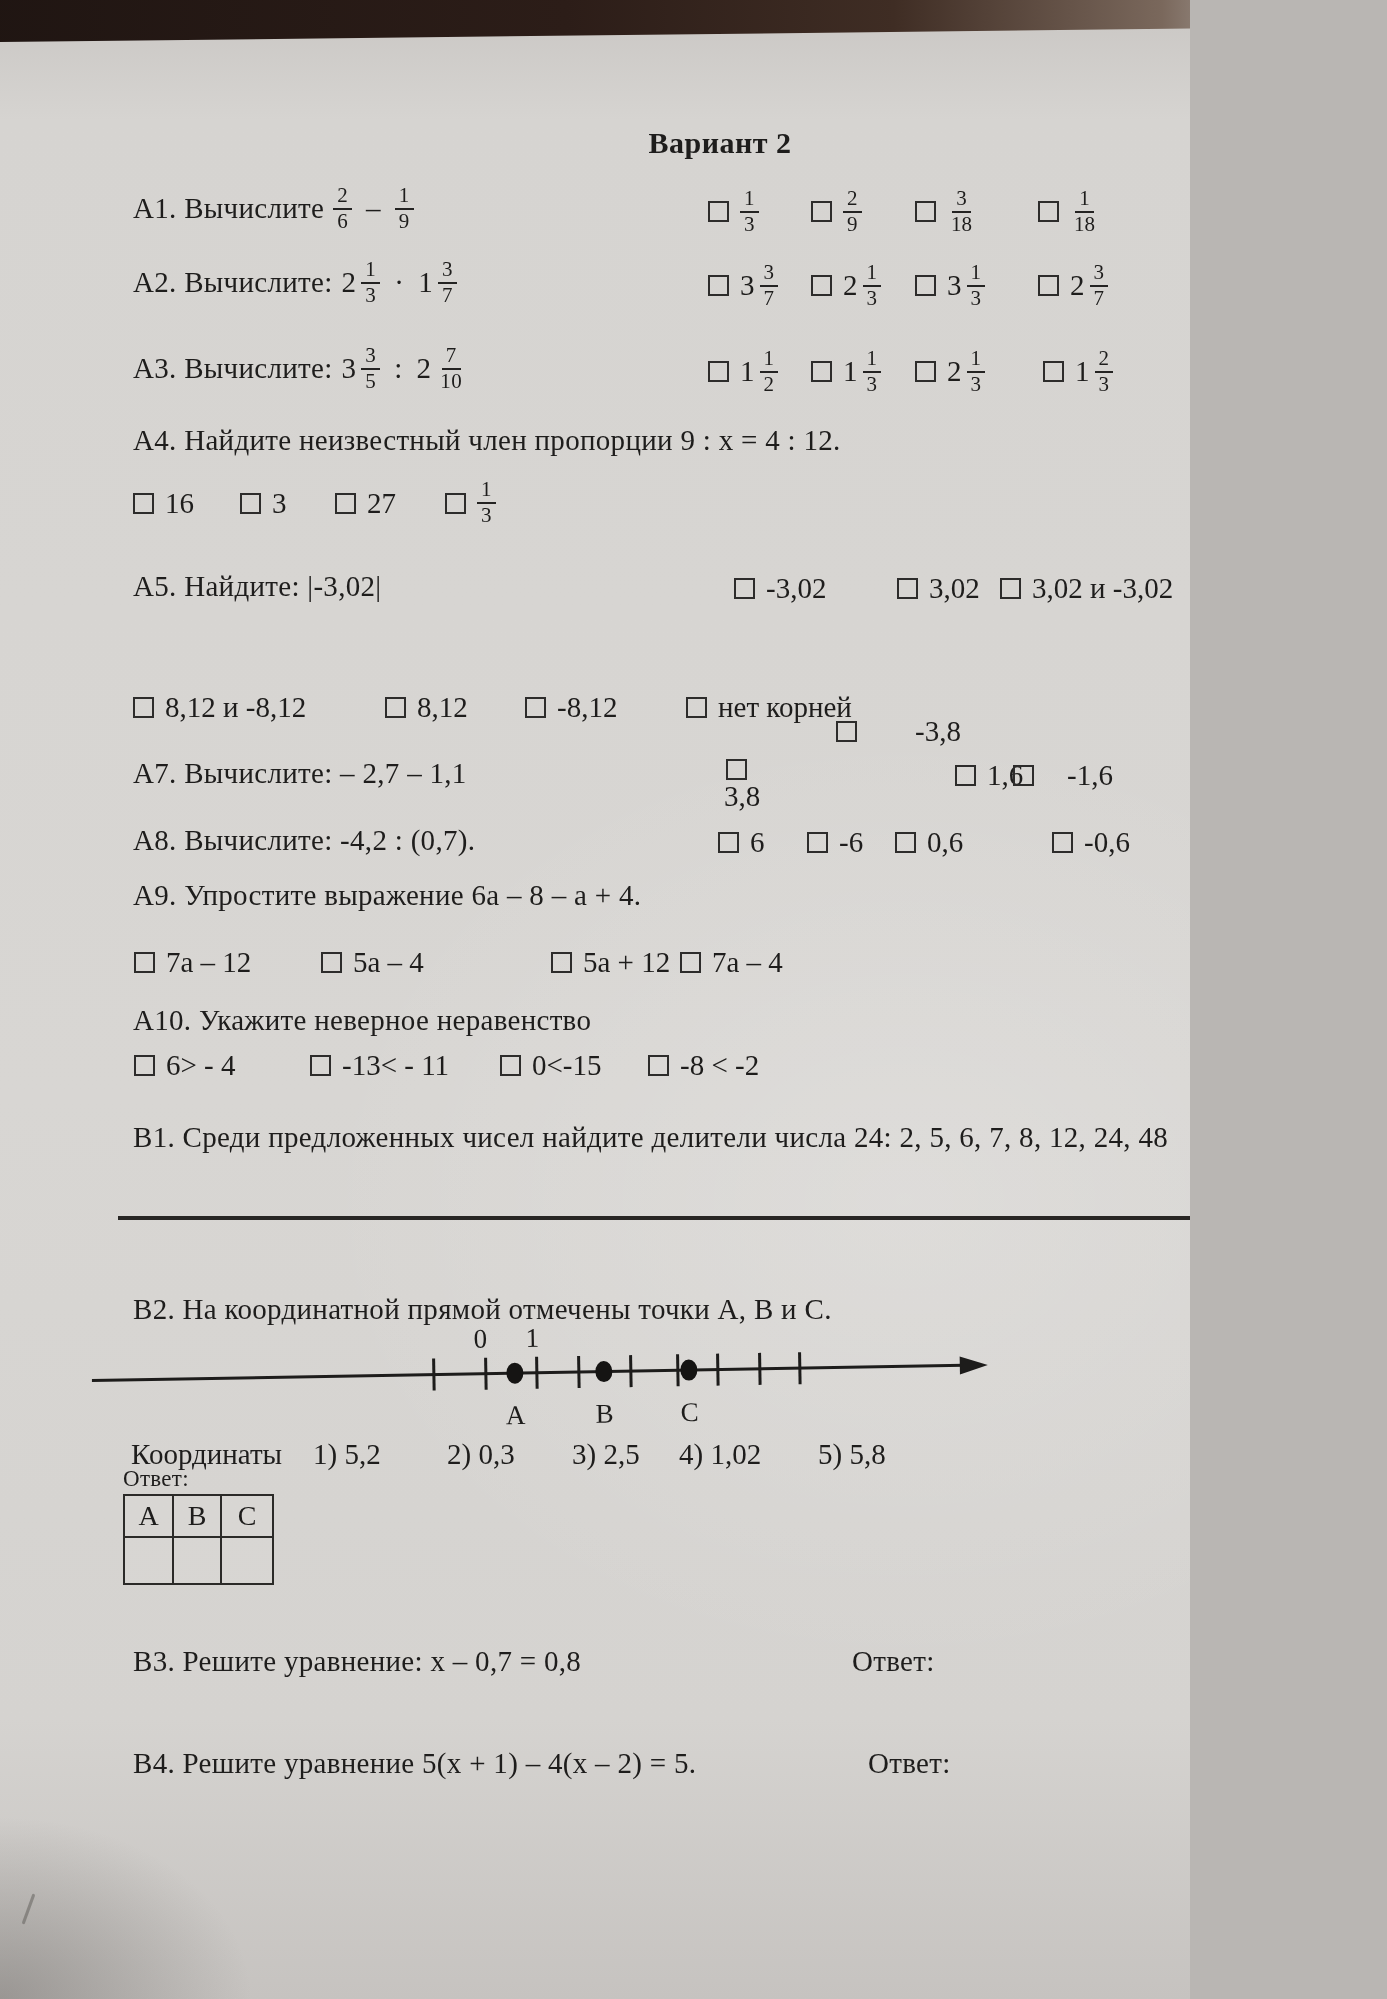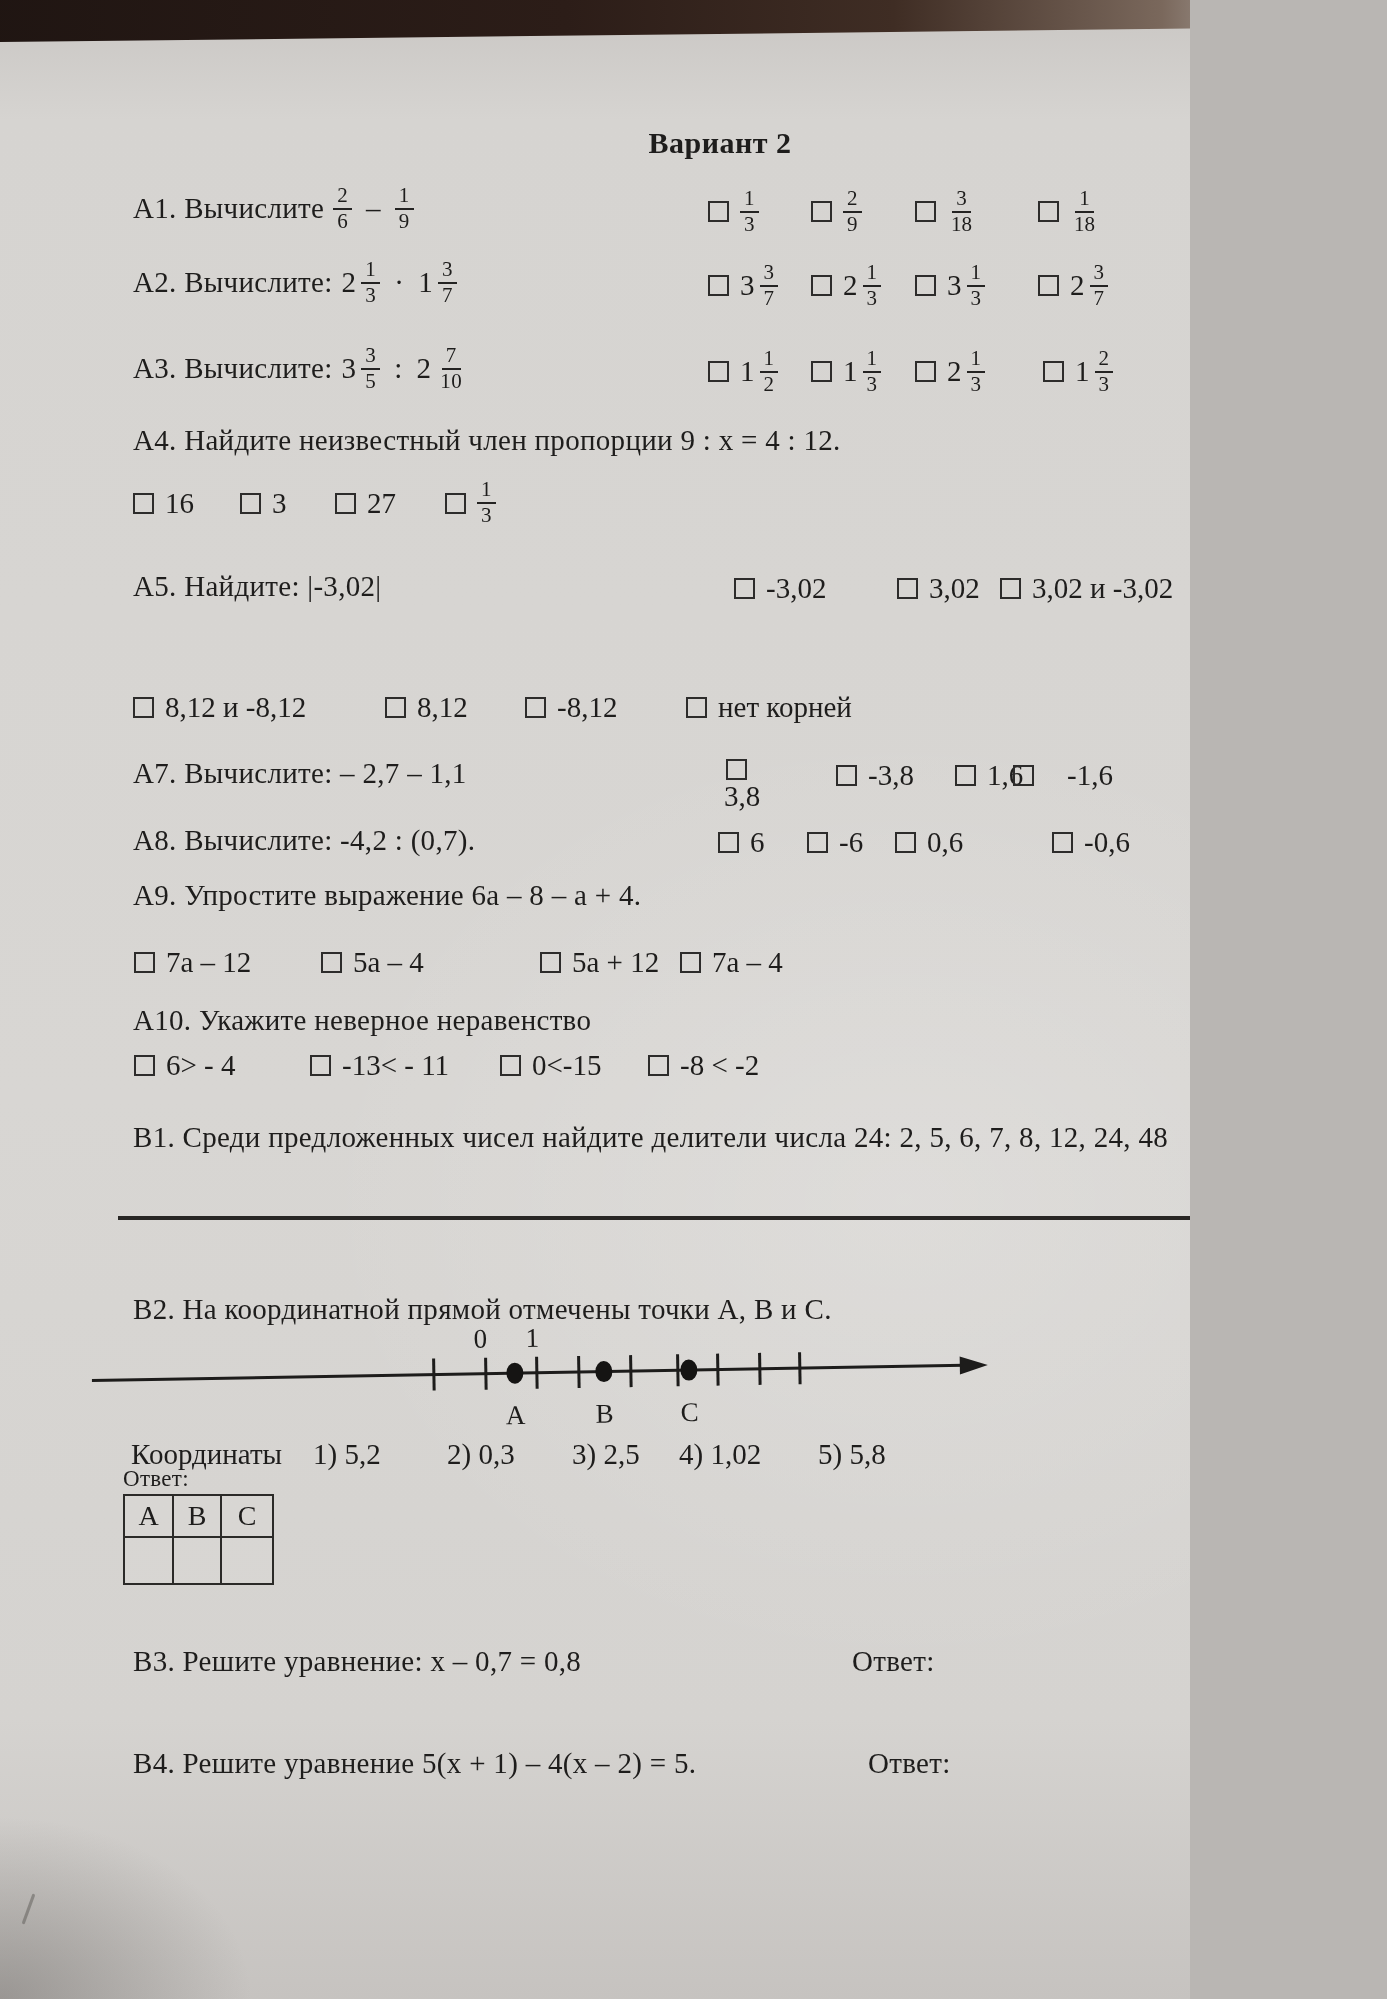--- a/index.html
+++ b/index.html
@@ -265,21 +265,21 @@
       <span>нет корней</span>
   </div>
 
   <div class="q" style="left:133px;top:757px;">
     <span>А7. Вычислите: – 2,7 – 1,1</span>
   </div>
   <div class="opt" style="left:724px;top:759px;flex-direction:column;">
     <span class="cb"></span>
       <span>3,8</span>
   </div>
-  <div class="opt" style="left:836px;top:759px;">
+  <div class="opt" style="left:836px;top:715px;gap:47px;">
     <span class="cb"></span>
       <span>-3,8</span>
   </div>
   <div class="opt" style="left:955px;top:759px;">
     <span class="cb"></span>
       <span>1,6</span>
   </div>
   <div class="opt" style="left:1013px;top:759px;gap:22px;">
     <span class="cb"></span>
       <span>-1,6</span>
@@ -309,21 +309,21 @@
     <span>А9. Упростите выражение 6а – 8 – а + 4.</span>
   </div>
   <div class="opt" style="left:134px;top:946px;">
     <span class="cb"></span>
       <span>7а – 12</span>
   </div>
   <div class="opt" style="left:321px;top:946px;">
     <span class="cb"></span>
       <span>5а – 4</span>
   </div>
-  <div class="opt" style="left:492px;top:946px;padding-left:48px;">
+  <div class="opt" style="left:503px;top:946px;padding-left:48px;">
     <span class="cb"></span>
       <span>5а + 12</span>
   </div>
   <div class="opt" style="left:680px;top:946px;">
     <span class="cb"></span>
       <span>7а – 4</span>
   </div>
 
   <div class="q" style="left:133px;top:1004px;">
     <span>А10. Укажите неверное неравенство</span>

